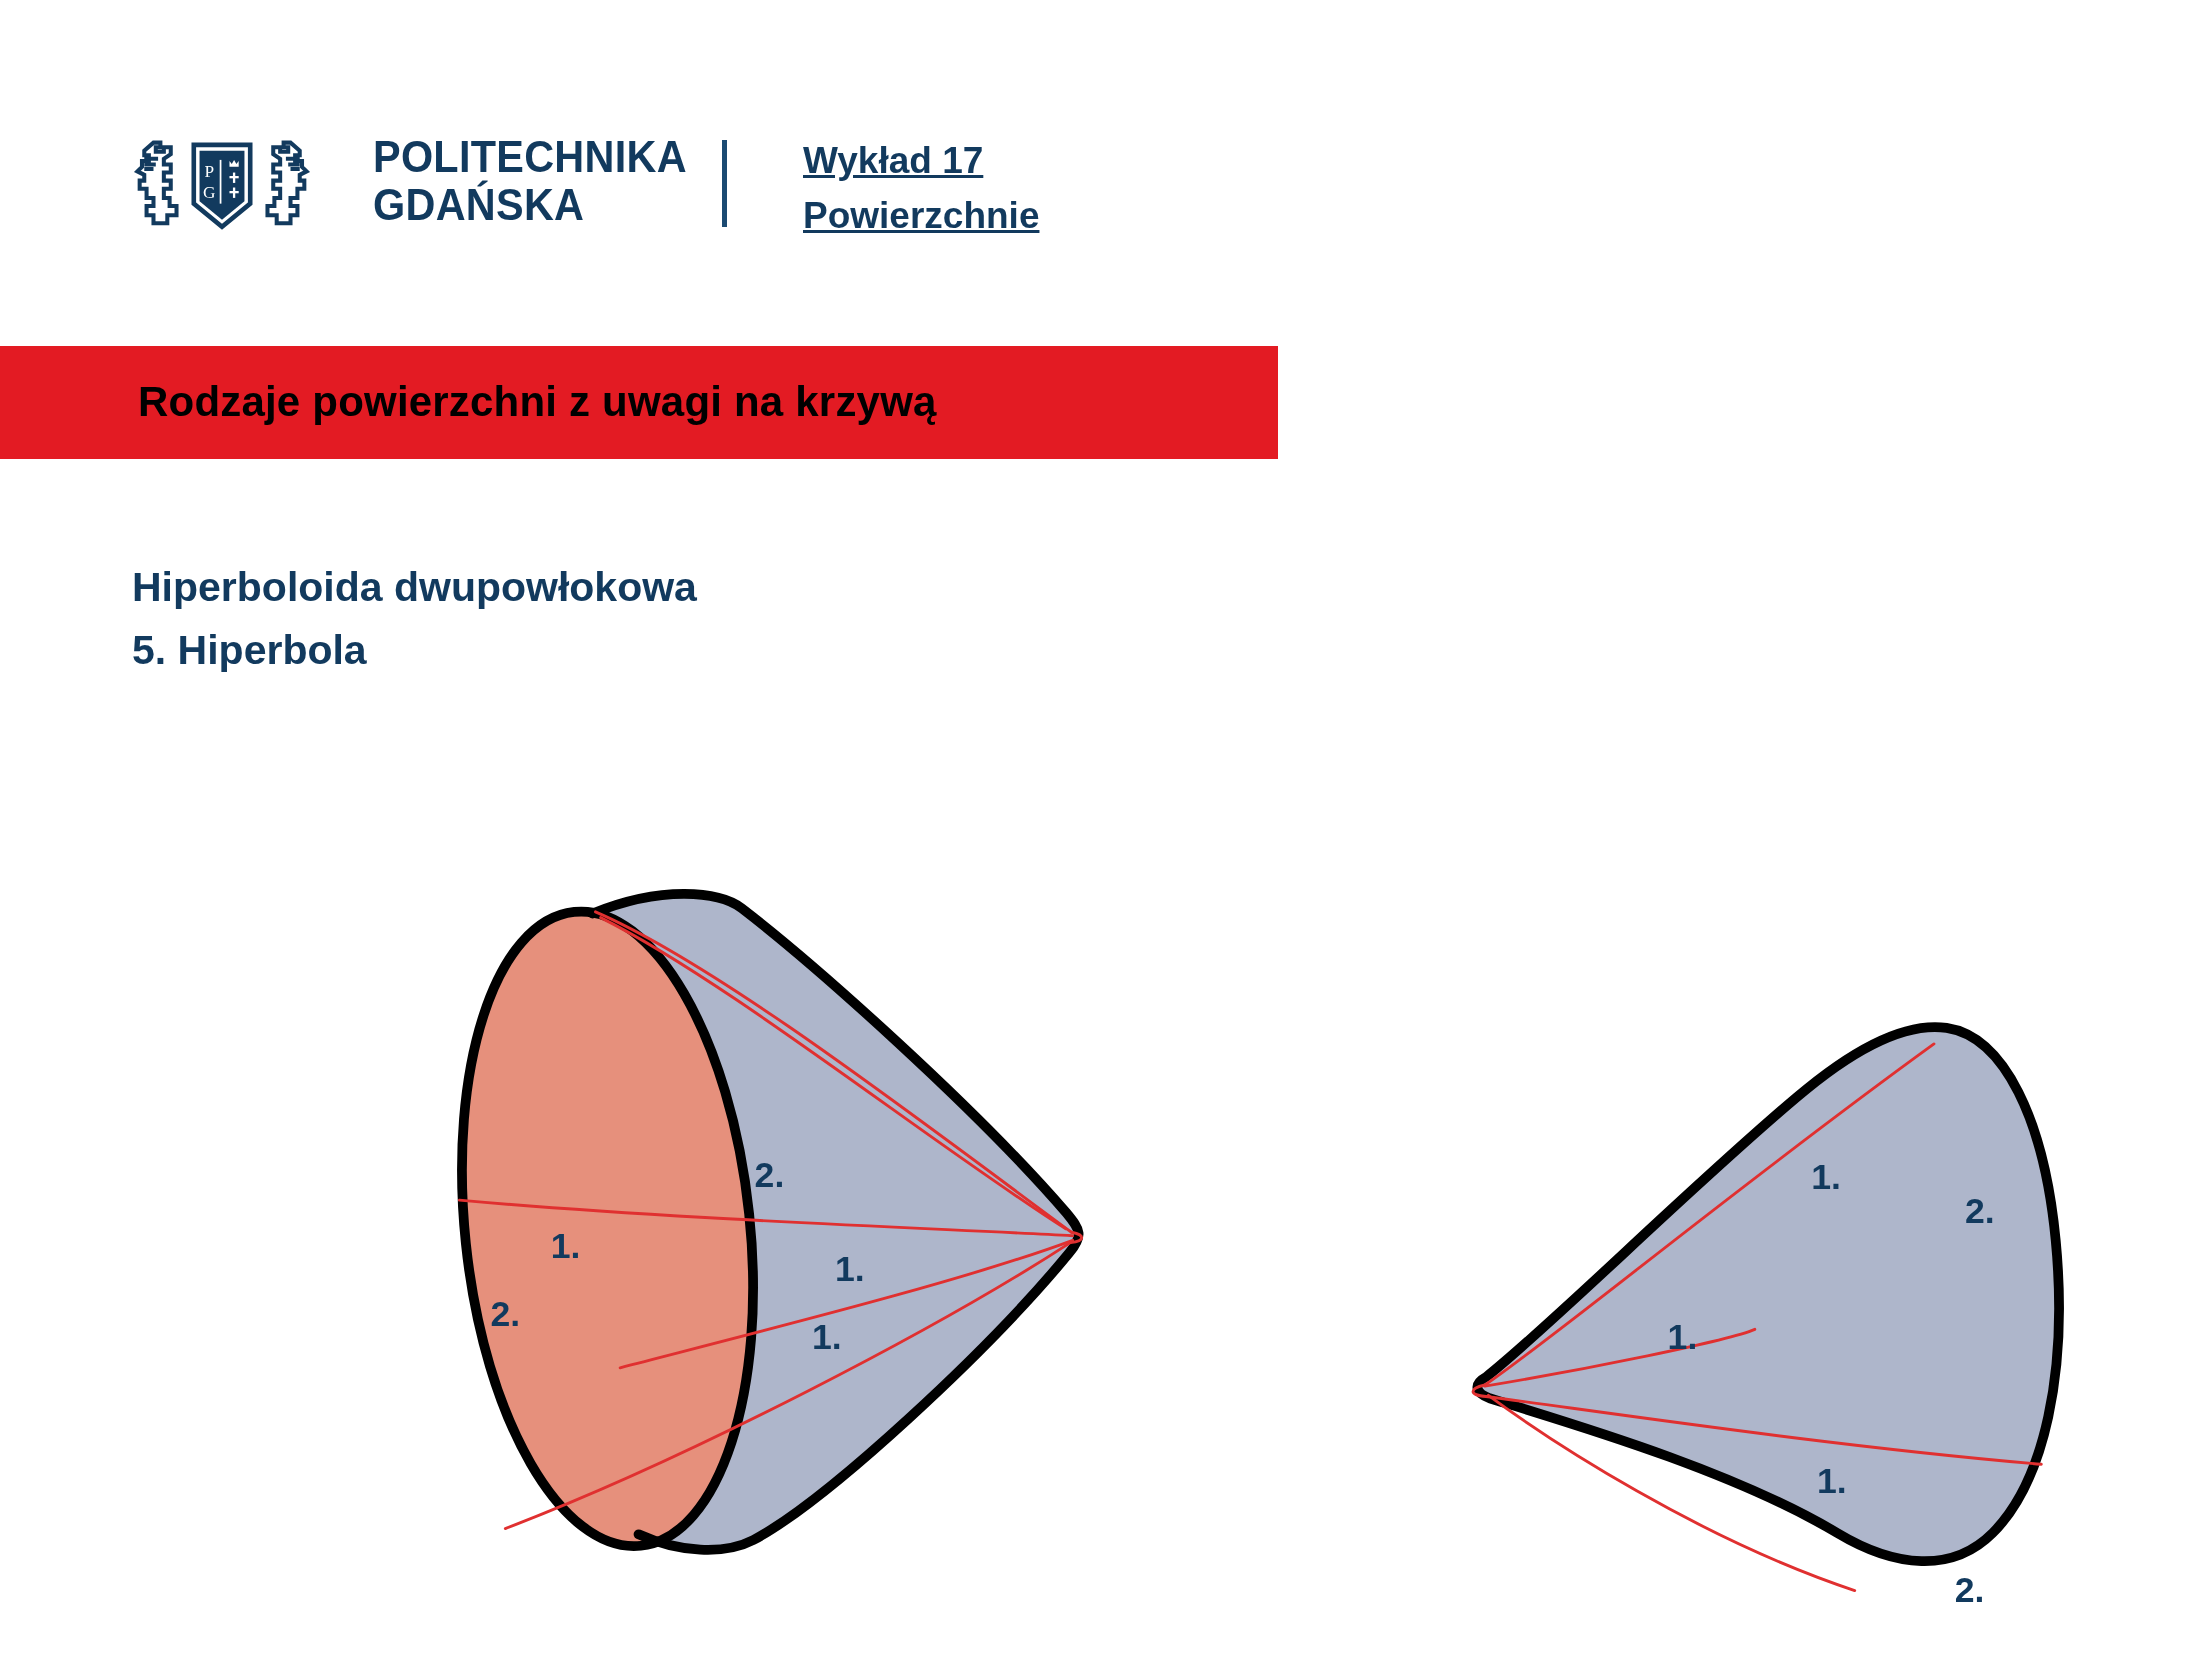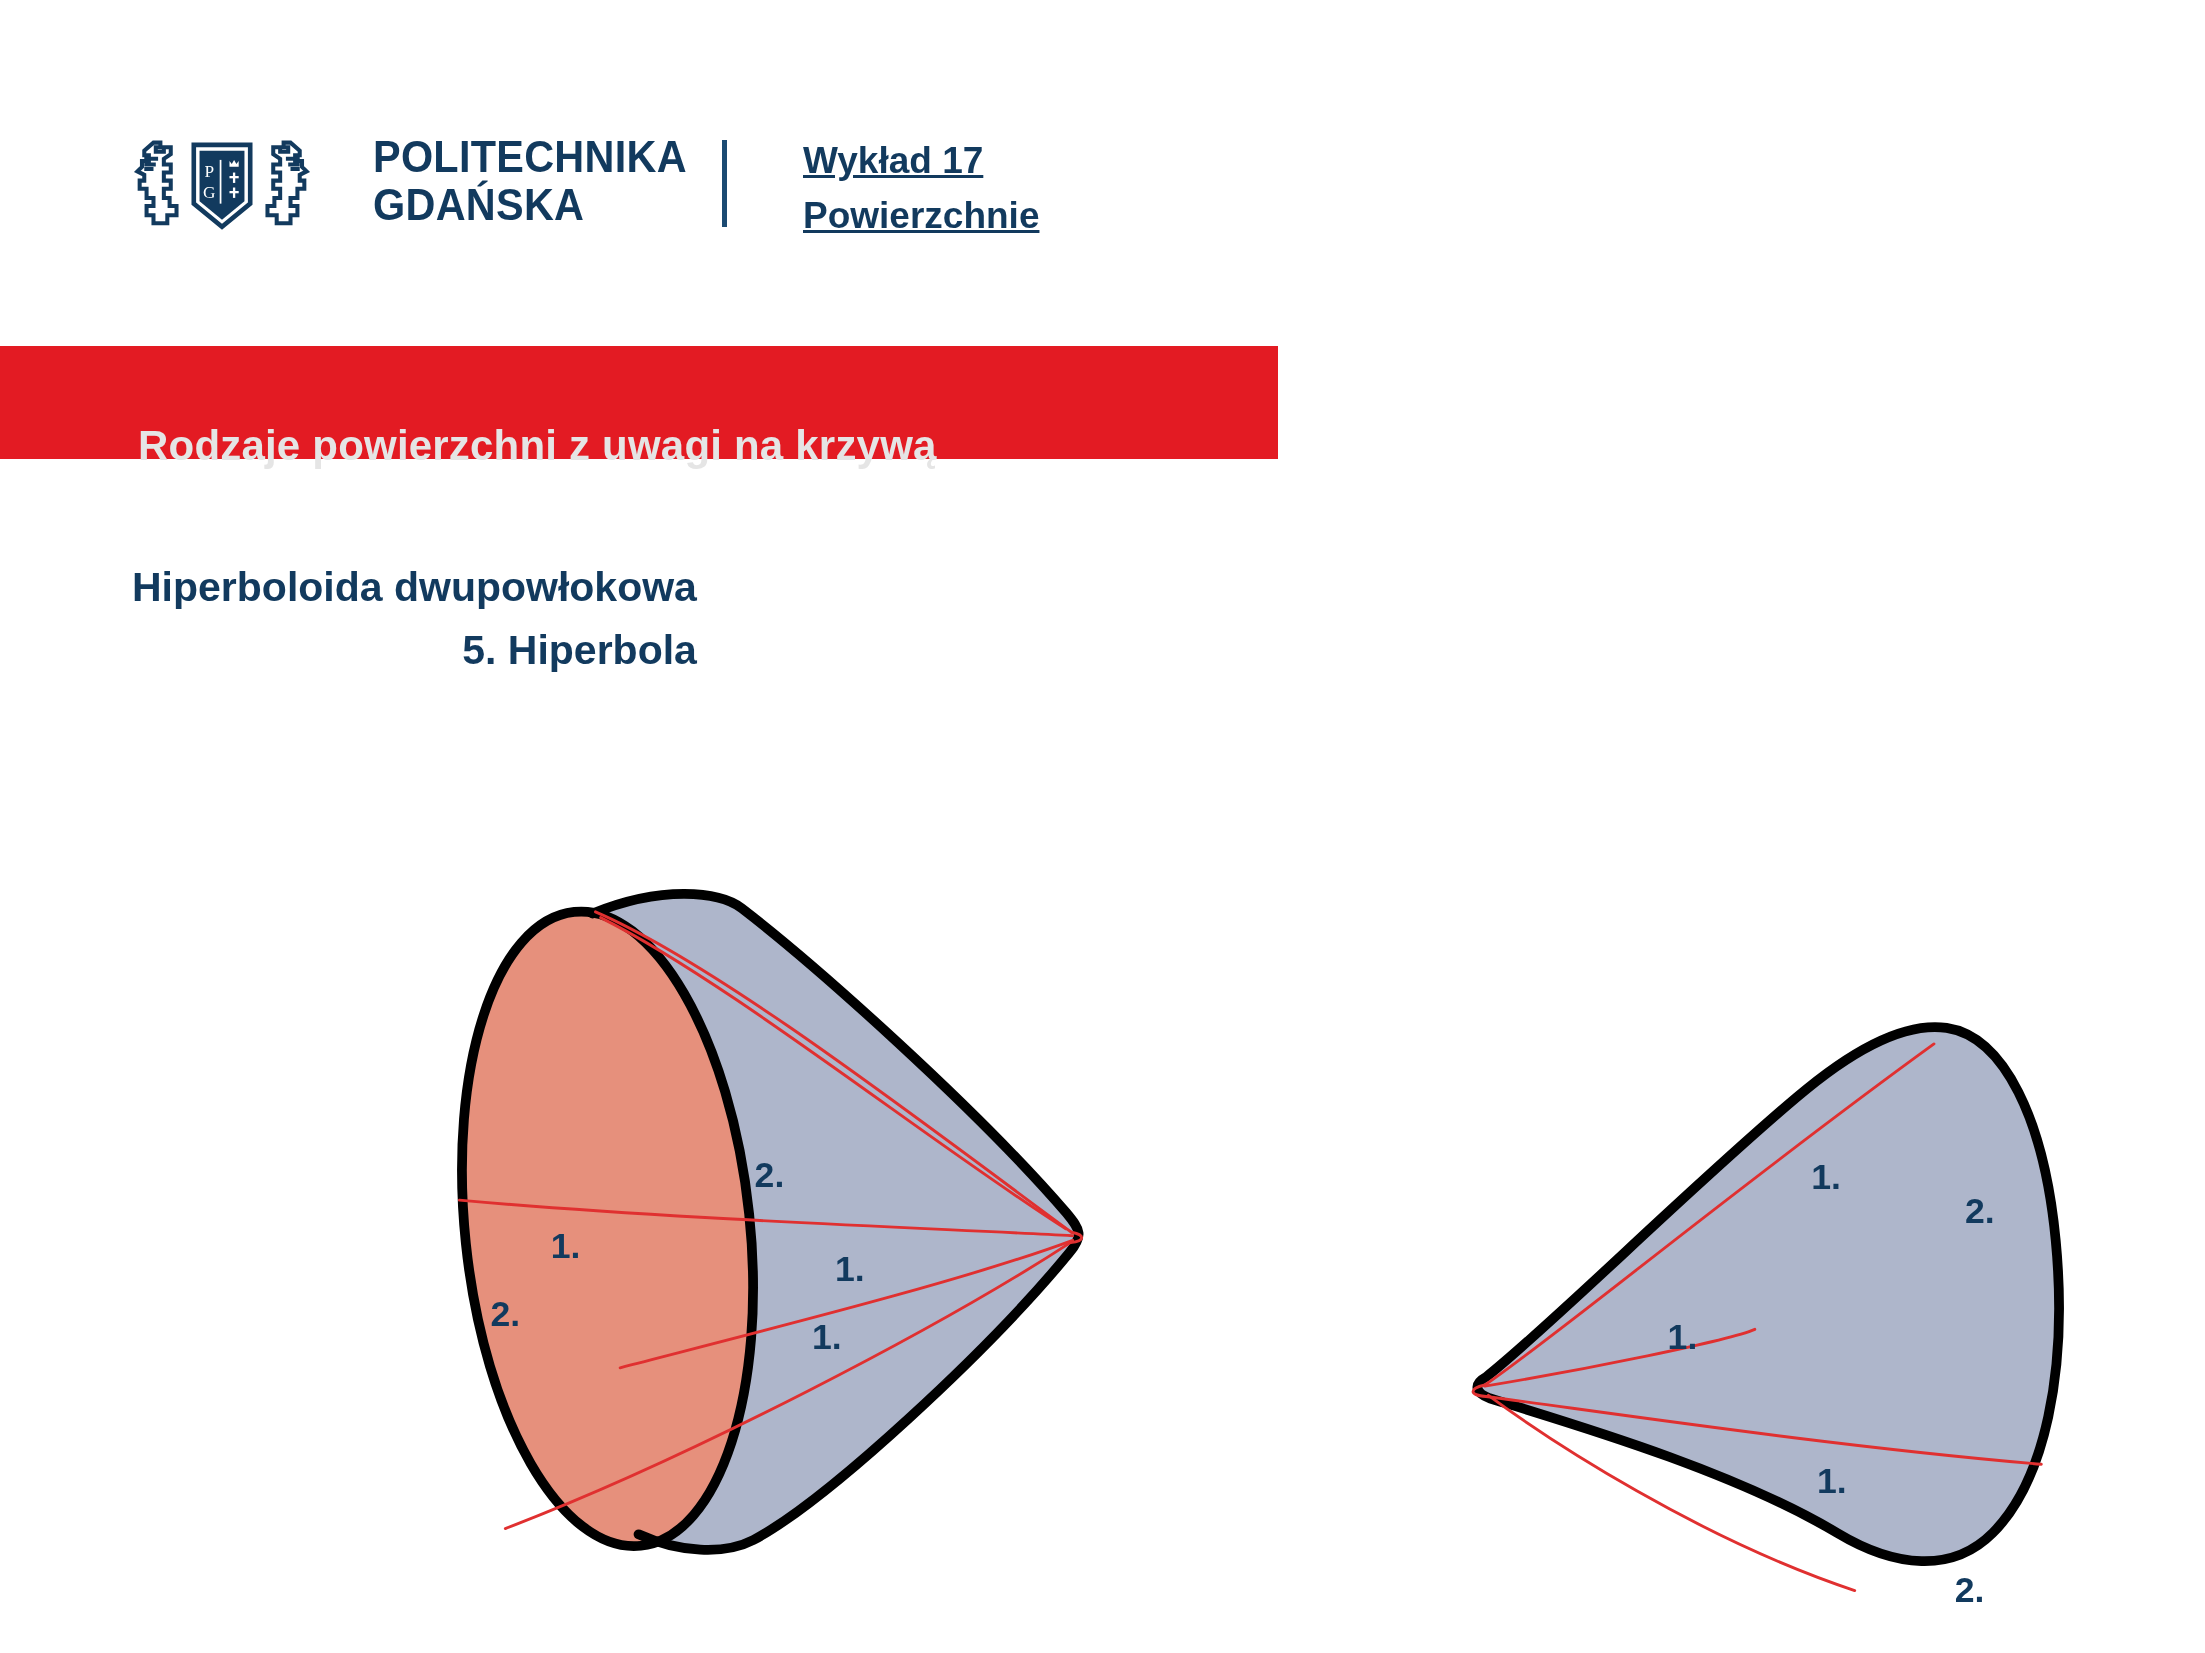--- a/index.html
+++ b/index.html
@@ -77,40 +77,39 @@
     height: 113px;
     background: #E31B23;
   }
   #banner-text {
     position: absolute;
     left: 138px;
     top: 0;
     height: 112px;
     display: flex;
     align-items: center;
-    color: #e5e5e5;
+    color: #000000;
     font-weight: bold;
     font-size: 42px;
     letter-spacing: 0.2px;
     white-space: nowrap;
-    margin-top: 44px;
   }
 
   
   #body-text {
     position: absolute;
     left: 132px;
     top: 556px;
     color: #123A5E;
     font-weight: bold;
     font-size: 41px;
     line-height: 63px;
     white-space: nowrap;
   }
-  #body-text .bt-line { display: block; text-align: right; }
+  #body-text .bt-line { display: block; }
 
   
   #figure {
     position: absolute;
     left: 0;
     top: 775px;
     width: 2205px;
     height: 833px;
   }
   #figure svg { display: block; }

